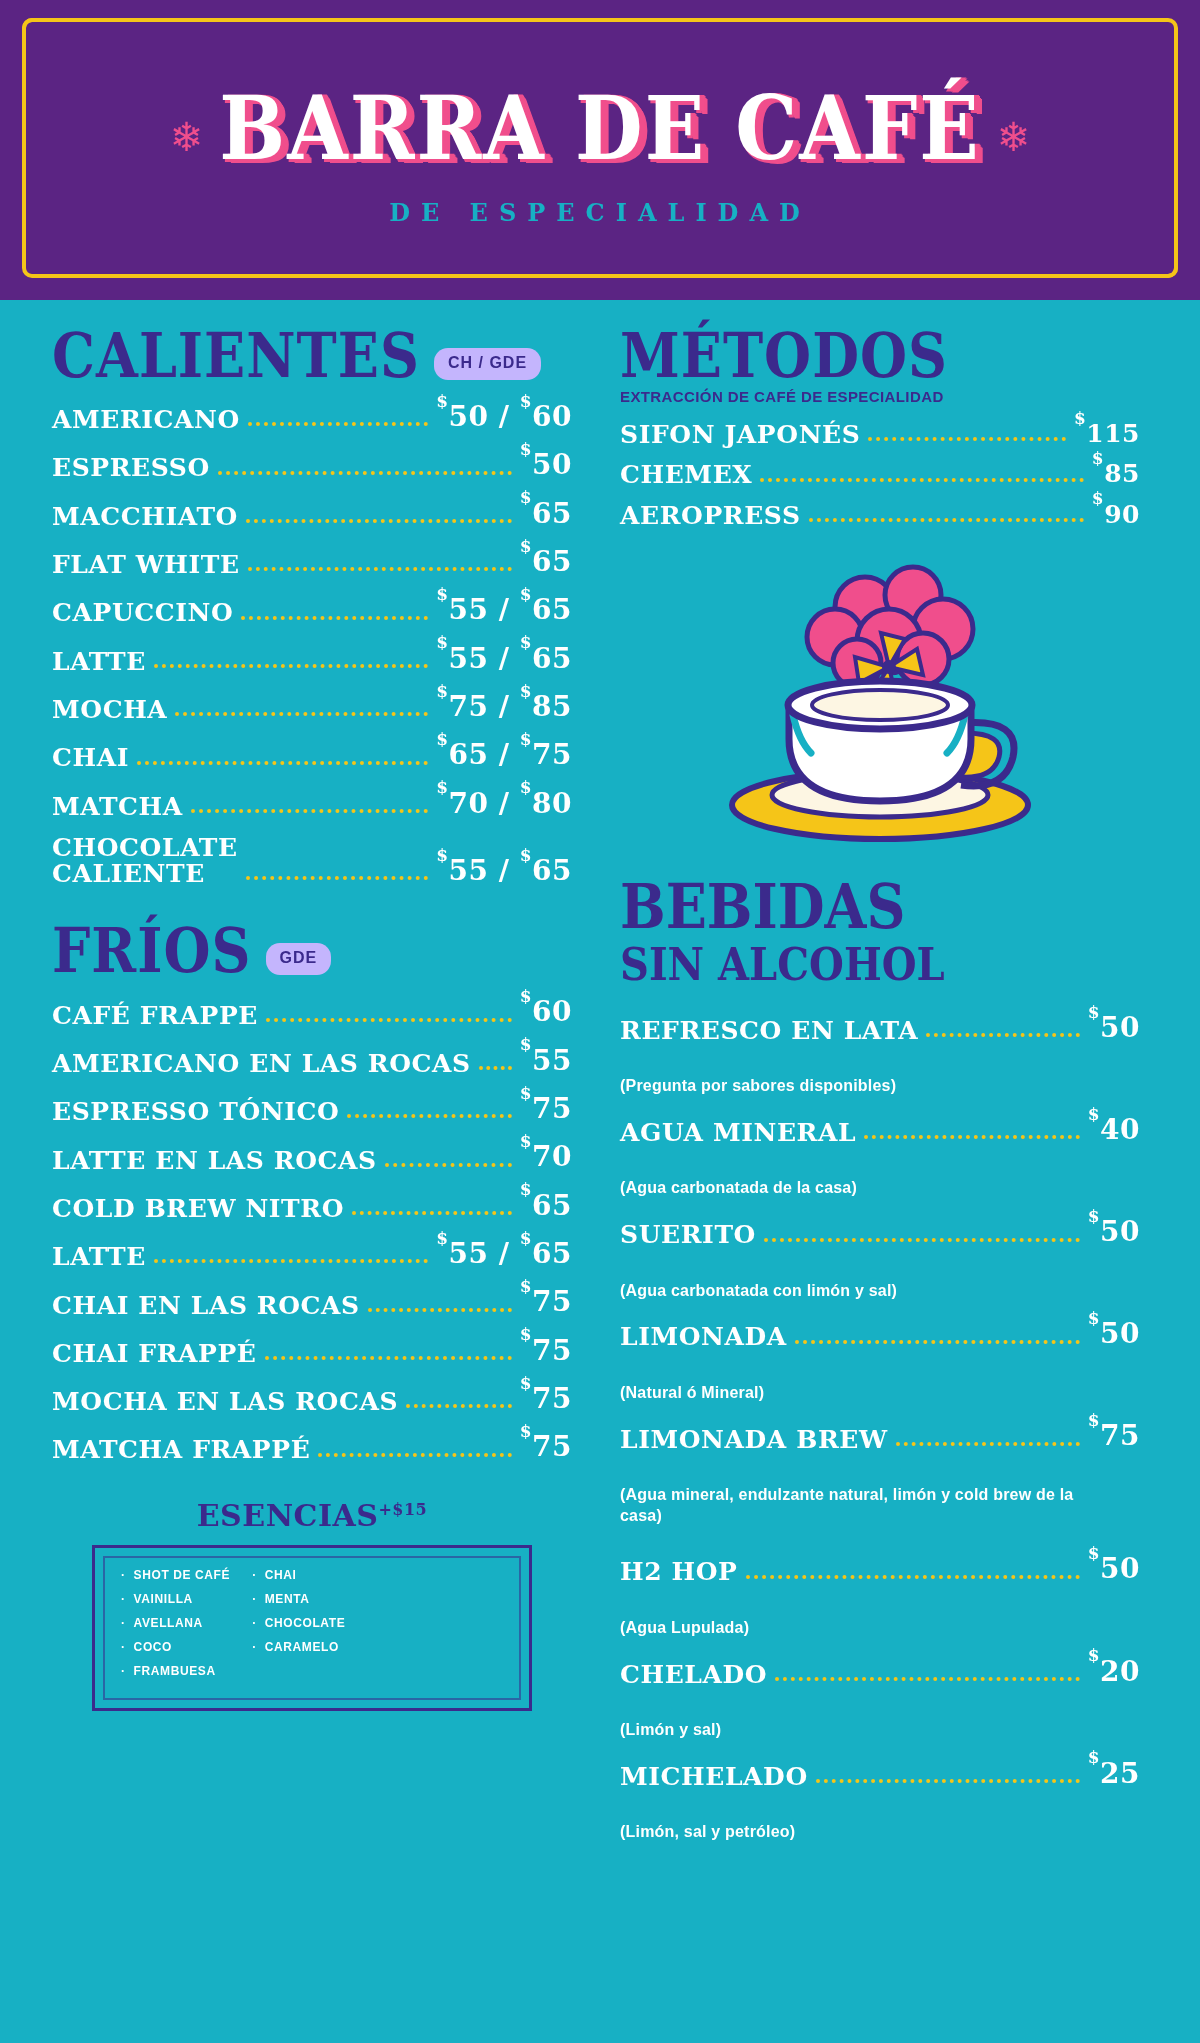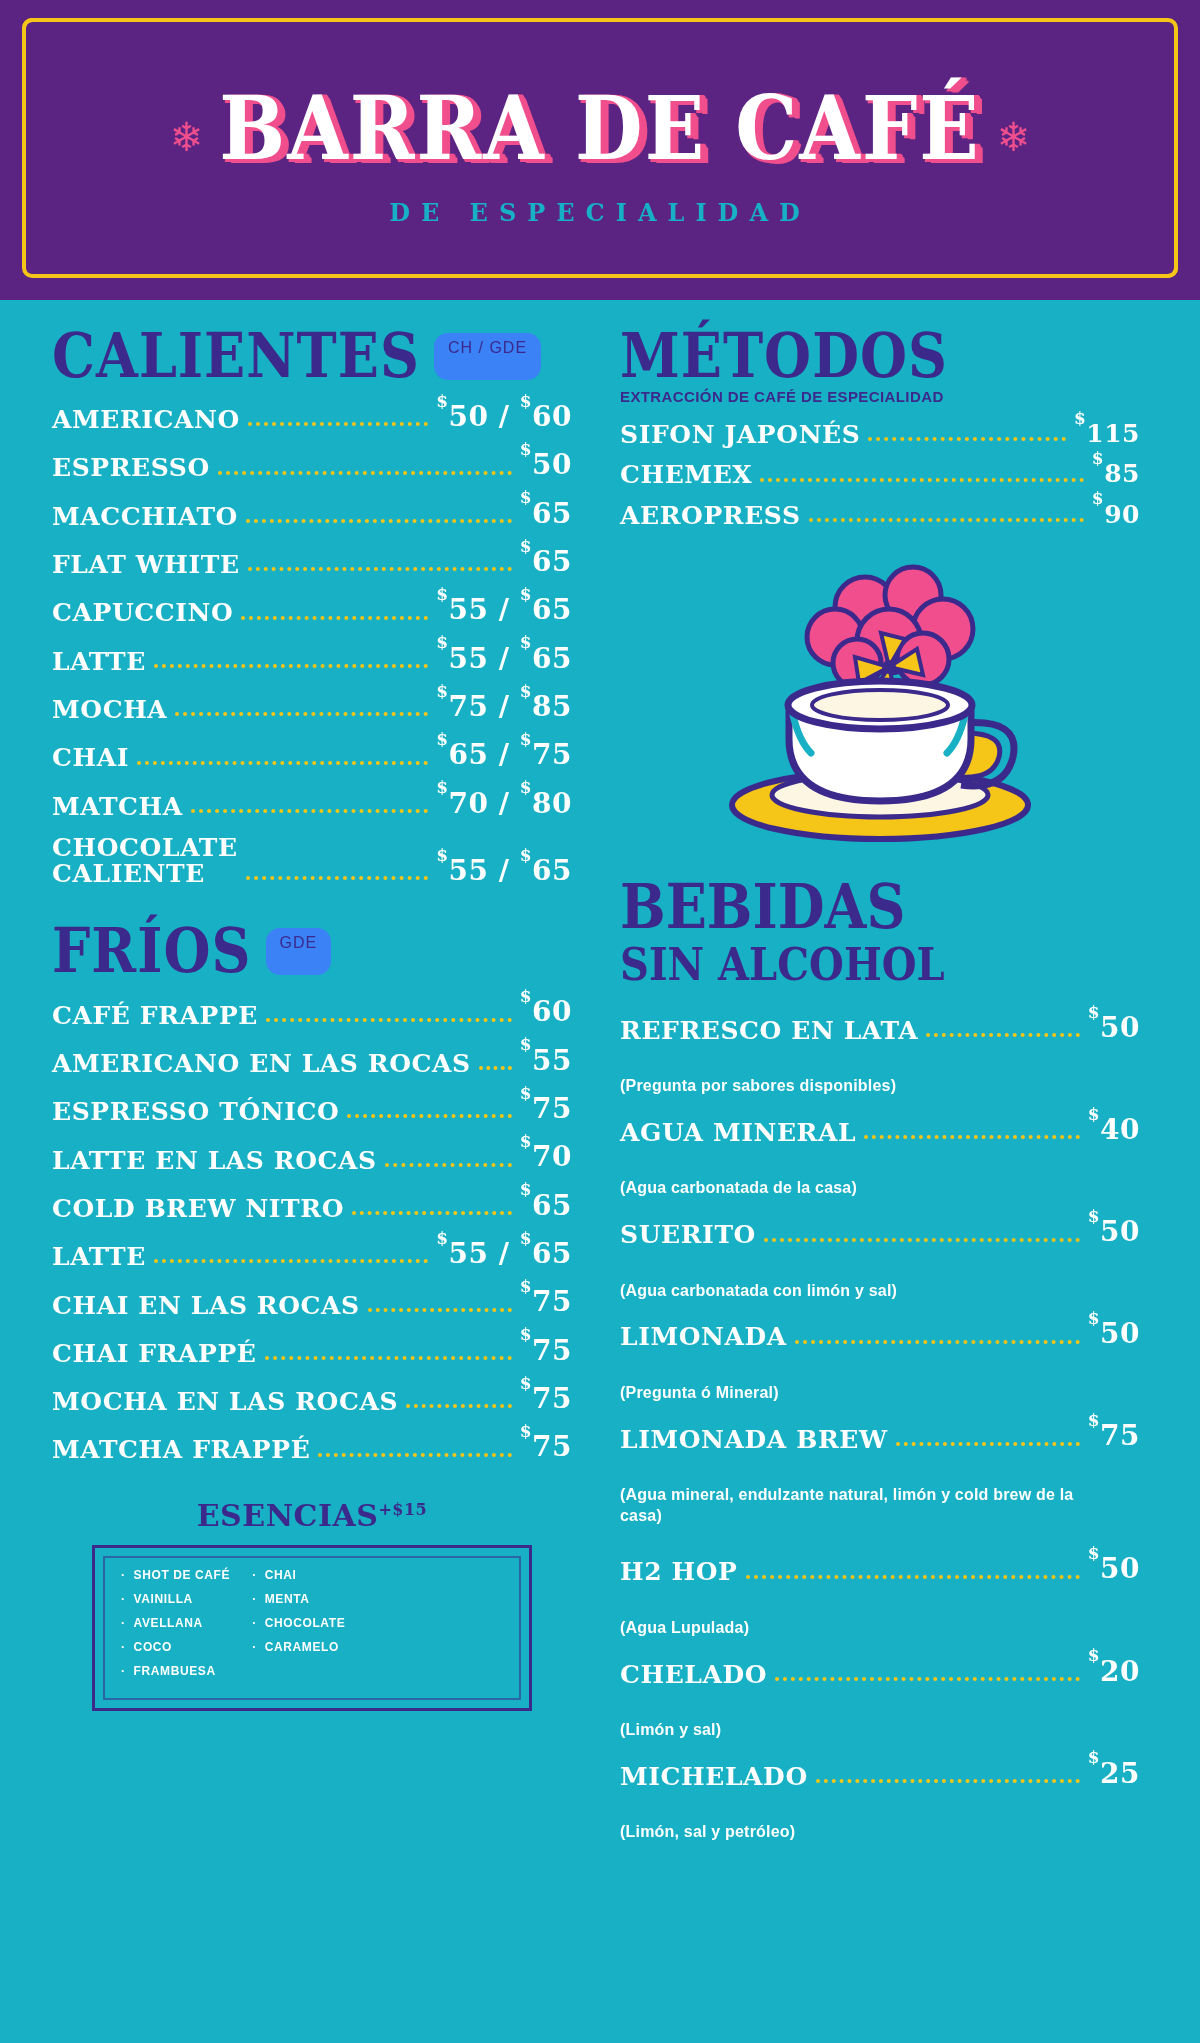--- a/index.html
+++ b/index.html
@@ -112,28 +112,28 @@
     transform: scaleY(1.15);
     transform-origin: left bottom;
     line-height: 1;
   }
   .section-head {
     display: flex;
     align-items: flex-end;
     gap: 14px;
   }
   .pill {
-    background: #3b82f6;
+    background: #c4b5fd;
     color: #3b2a8c;
     font-family: "Liberation Sans", sans-serif;
-    font-weight: normal;
+    font-weight: bold;
     font-size: 16px;
     letter-spacing: 1px;
     border-radius: 14px;
-    padding: 6px 14px 23px;
+    padding: 6px 14px 8px;
     margin-bottom: 6px;
   }
   .sub-note {
     font-family: "Liberation Sans", sans-serif;
     font-weight: bold;
     font-size: 15px;
     letter-spacing: .4px;
     color: #3b2a8c;
     margin-top: 2px;
     text-transform: uppercase;
@@ -530,21 +530,21 @@
           </div>
           <div class="bev-note">(Agua carbonatada con limón y sal)</div>
         </div>
 
         <div class="bev-item">
           <div class="row">
             <span class="name">LIMONADA</span>
             <span class="dots"></span>
             <span class="price"><sup>$</sup>50</span>
           </div>
-          <div class="bev-note">(Pregunta ó Mineral)</div>
+          <div class="bev-note">(Natural ó Mineral)</div>
         </div>
 
         <div class="bev-item">
           <div class="row">
             <span class="name">LIMONADA BREW</span>
             <span class="dots"></span>
             <span class="price"><sup>$</sup>75</span>
           </div>
           <div class="bev-note">(Agua mineral, endulzante natural, limón y cold brew de la casa)</div>
         </div>

